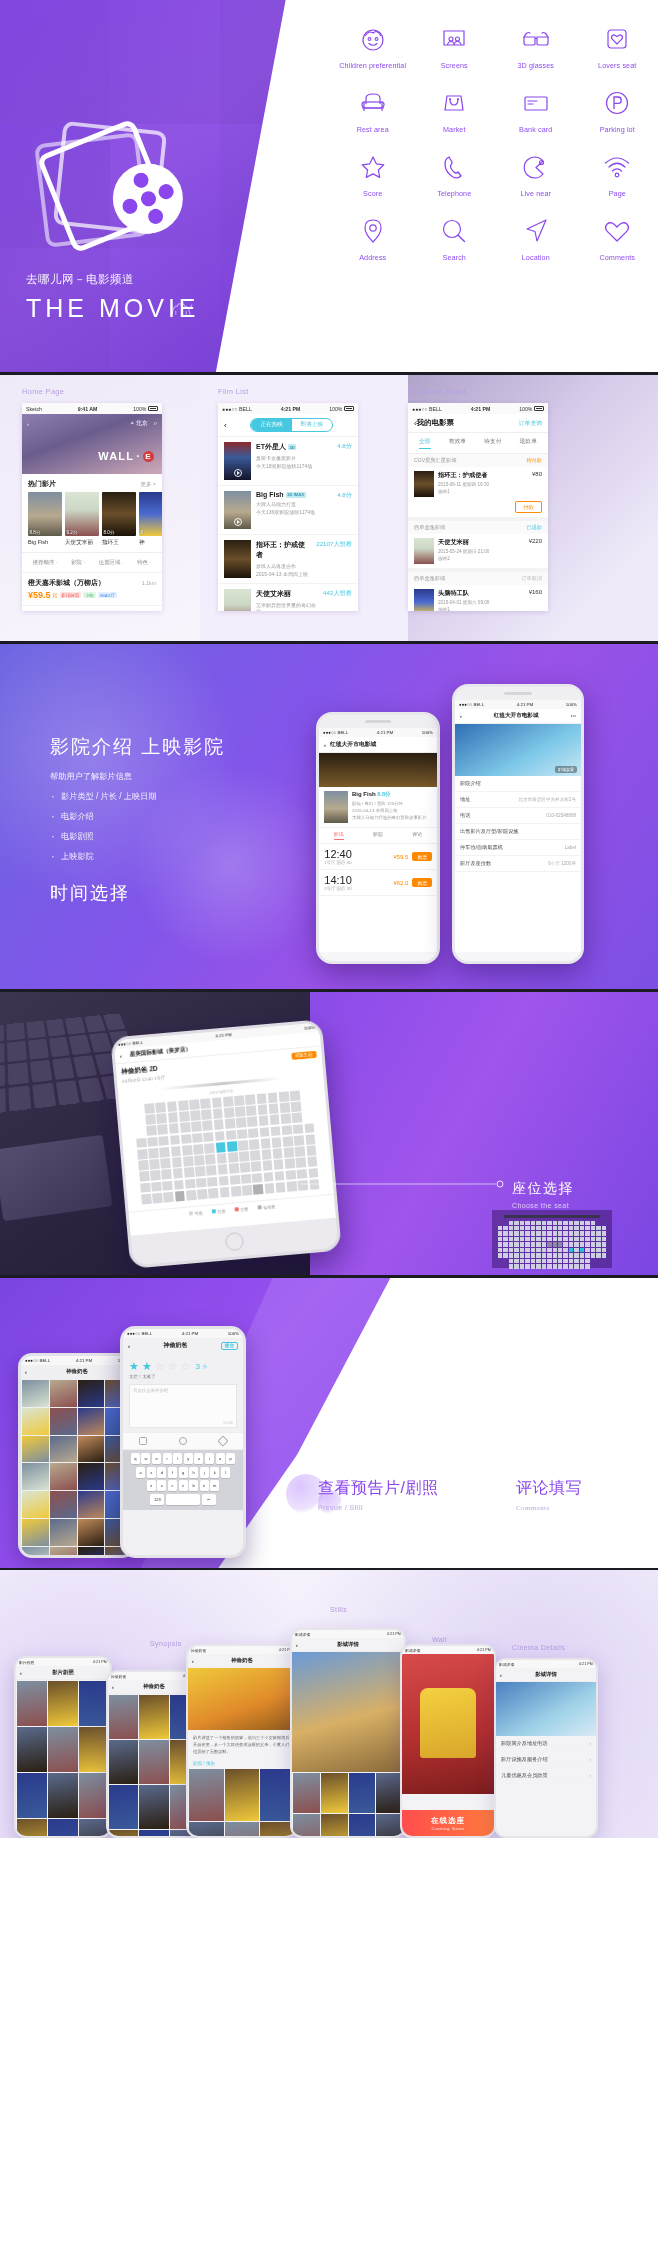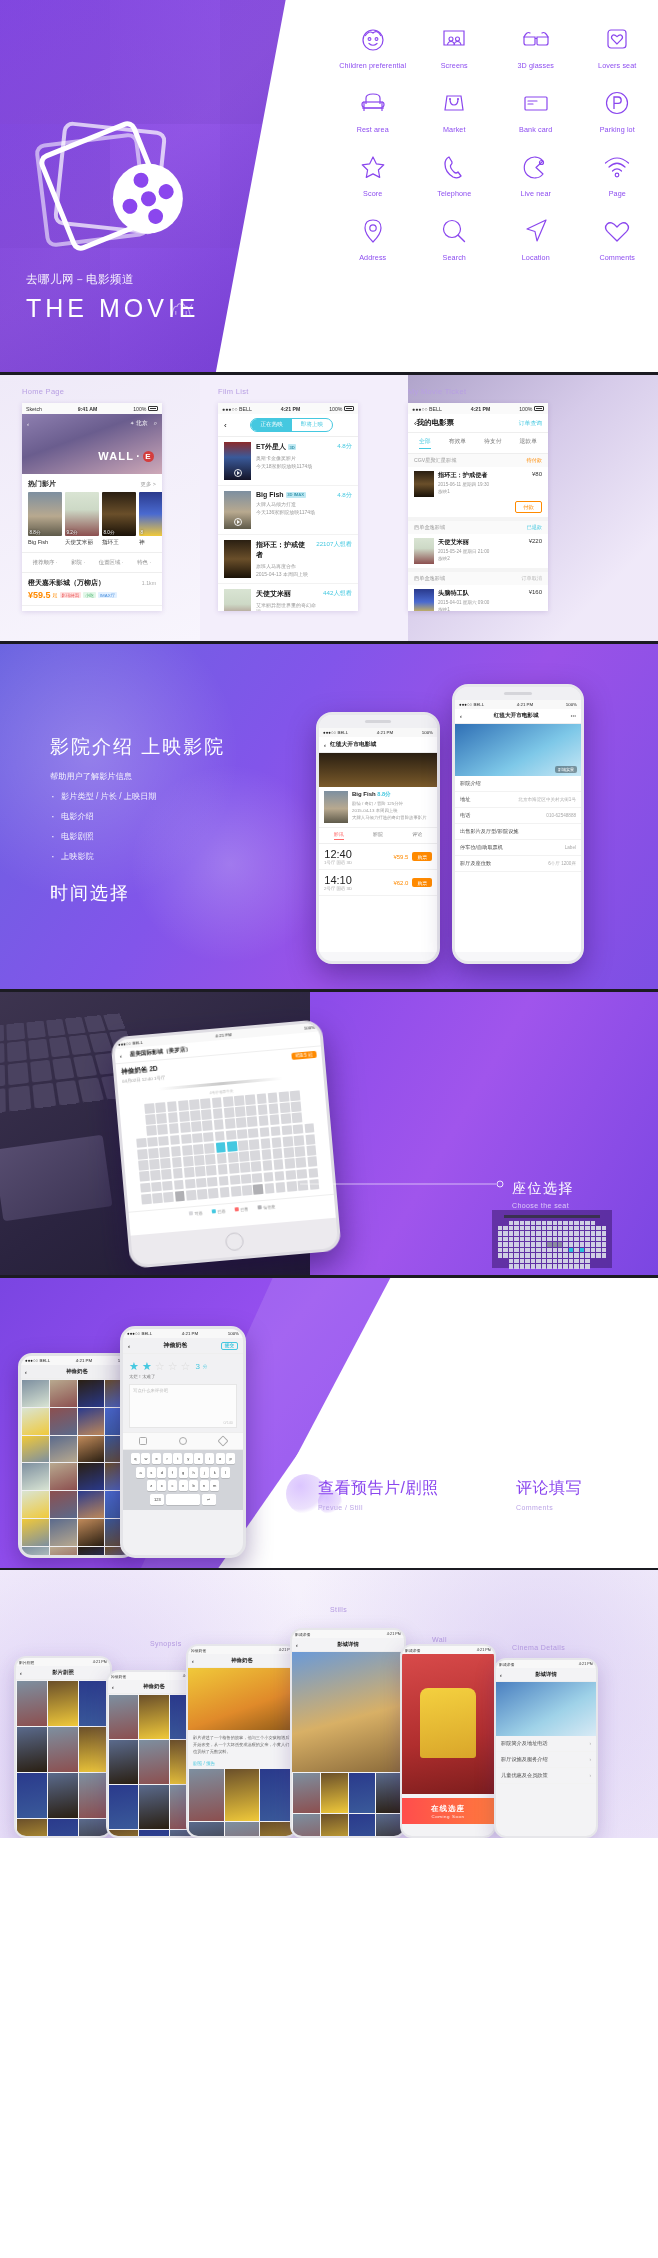--- a/index.html
+++ b/index.html
@@ -485,21 +485,21 @@
     background: #fff; border-radius: 1.5px; font-size: 4px; color: #333;
     width: 9px; height: 11px; display: flex; align-items: center;
     justify-content: center; font-weight: normal;
     box-shadow: 0 .5px 0 rgba(0,0,0,.25);
   }
   .kb-row b.wide { width: 34px; }
   .kb-row b.mid { width: 14px; }
   .prev-copy { position: absolute; left: 318px; top: 200px; }
   .pc-h { font-size: 16px; color: #8a46ee; letter-spacing: .5px; }
   .pc-s { font-size: 7px; color: #bba4e6; margin-top: 5px; letter-spacing: .4px; }
-  .cmt-copy { position: absolute; left: 516px; top: 200px; }
+  .cmt-copy { position: absolute; left: 516px; top: 200px; font-family: Liberation Serif, serif; }
   .orb {
     position: absolute; border-radius: 50%;
     background: radial-gradient(circle at 35% 30%, rgba(190,150,255,.55), rgba(150,90,240,.18) 60%, rgba(255,255,255,0) 72%);
   }
 
   
   .sec-bottom {
     position: relative; width: 658px; height: 268px; overflow: hidden;
     background: linear-gradient(180deg,#f6f2fc 0%,#efe8fa 100%);
   }
@@ -524,21 +524,21 @@
     font-size: 5.4px; font-weight: bold; color: #222; padding: 3px 0;
     border-bottom: .5px solid #eee; position: relative;
   }
   .bp-nav .bk { position: absolute; left: 4px; font-size: 5.4px; }
   .poster-grid { display: grid; grid-template-columns: repeat(3,1fr); gap: 1px; padding: 1px; }
   .poster-grid i { aspect-ratio: 2/3; }
   .cinema-seat {
     background: linear-gradient(170deg,#d84a4a 0%,#b02e2e 60%,#7d1d1d 100%);
   }
   .coming-strip {
-    position: absolute; left: 0; right: 0; bottom: 12px; height: 26px;
+    position: absolute; left: 0; right: 0; bottom: 0; height: 26px;
     background: linear-gradient(90deg,#ff4d4d,#ff7a3d);
     color: #fff; display: flex; flex-direction: column;
     align-items: center; justify-content: center;
   }
   .coming-strip .c1 { font-size: 7.5px; font-weight: bold; letter-spacing: 1px; }
   .coming-strip .c2 { font-size: 4.4px; letter-spacing: .6px; opacity: .92; }
   .band-sep { height: 3px; background: #1b1b22; width: 658px; }
   .thin-sep { height: 2px; background: #1b1b22; width: 658px; }
 </style>
 </head>

